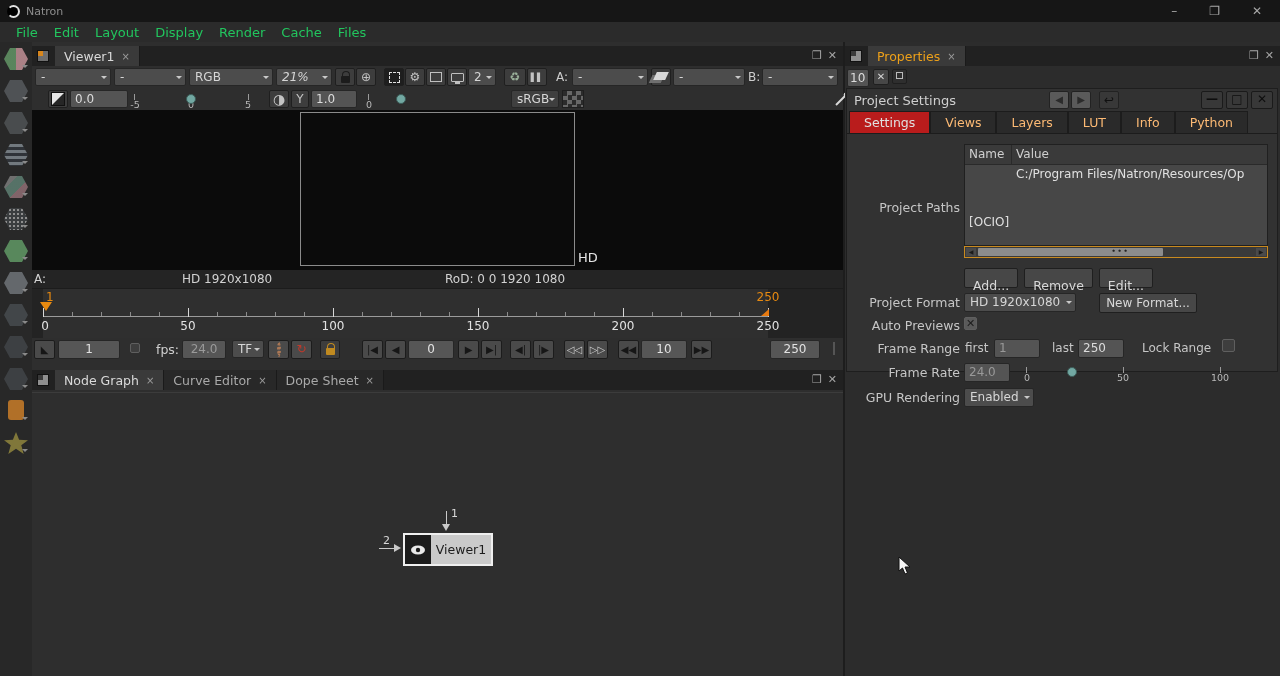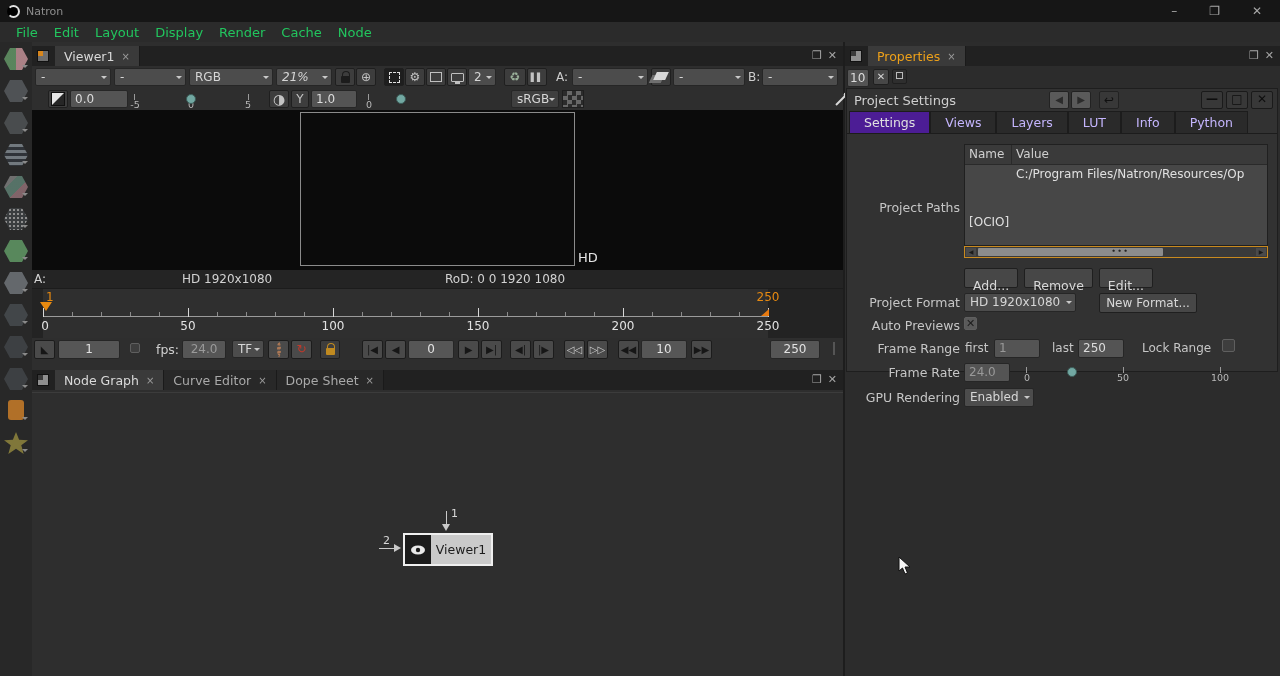--- a/index.html
+++ b/index.html
@@ -128,22 +128,22 @@
   .prow2 > * { position:absolute; top:1px; }
   .group { position:absolute; left:1px; top:46px; width:432px; height:284px; background:#323232; border:1px solid #1e1e1e; }
   .ghead { position:absolute; left:0; top:0; right:0; height:22px; display:flex; align-items:center; padding:0 4px; }
   .gtitle { color:#cfcfcf; font-size:13px; padding-left:3px; }
   .ghead .nav { position:absolute; left:202px; top:2px; display:flex; gap:2px; }
   .navbtn { width:20px; height:18px; background:#5a5a5a; border:1px solid #222; border-radius:2px; color:#2b2b2b; text-align:center; line-height:16px; font-size:10px; }
   .navbtn.dark { background:#383838; color:#0f0f0f; font-size:12px; }
   .ghead .winctl { position:absolute; right:4px; top:2px; display:flex; gap:3px; }
   .wbtn { width:22px; height:18px; background:#383838; border:1px solid #1a1a1a; border-radius:2px; color:#0d0d0d; text-align:center; line-height:15px; font-size:12px; font-weight:bold; }
   .gtabs { position:absolute; left:2px; top:22px; right:2px; height:22px; display:flex; }
-  .gtab { padding:0 14px; height:22px; line-height:21px; background:#2a2a2a; border:1px solid #1c1c1c; border-bottom:none; color:#c4b5fd; font-size:12.5px; }
-  .gtab.active { background:#4c1d95; color:#e0e0e0; }
+  .gtab { padding:0 14px; height:22px; line-height:21px; background:#2a2a2a; border:1px solid #1c1c1c; border-bottom:none; color:#fdba74; font-size:12.5px; }
+  .gtab.active { background:#b91c1c; color:#e0e0e0; }
   .gcontent { position:absolute; left:0; top:44px; right:0; bottom:0; border-top:1px solid #1c1c1c; }
   .ptable { position:absolute; left:117px; top:10px; width:304px; height:102px; background:#474747; border:1px solid #202020; }
   .pthead { display:flex; height:20px; background:#3a3a3a; border-bottom:1px solid #2a2a2a; color:#cfcfcf; }
   .pthead .c1 { width:47px; padding:2px 4px; border-right:1px solid #2a2a2a; }
   .pthead .c2 { flex:1; padding:2px 4px; }
   .ptrow { display:flex; height:19px; color:#e0e0e0; }
   .ptrow .c1 { width:47px; padding:2px 2px 2px 4px; white-space:nowrap;margin-top:48px; }
   .ptrow .c2 { flex:1; padding:2px 0 2px 4px; white-space:nowrap; overflow:hidden; }
   .hscroll { position:absolute; left:117px; top:112px; width:304px; height:12px; background:#3a3a3a; border:1px solid #c98a1f; }
   .hscroll .la,.hscroll .ra { position:absolute; top:1px; width:10px; height:8px; background:#4a4a4a; color:#1a1a1a; font-size:6px; text-align:center; line-height:8px; }
@@ -171,21 +171,21 @@
     </div>
   </div>
 
   <div class="menubar">
     <span>File</span>
     <span>Edit</span>
     <span>Layout</span>
     <span>Display</span>
     <span>Render</span>
     <span>Cache</span>
-    <span>Node</span>
+    <span>Files</span>
   </div>
 
   <div class="lefttb">
     <div class="tool t-image">
         <div class="hex"></div>
       </div>
     <div class="tool t-draw">
         <div class="hex"></div>
       </div>
     <div class="tool t-time">

